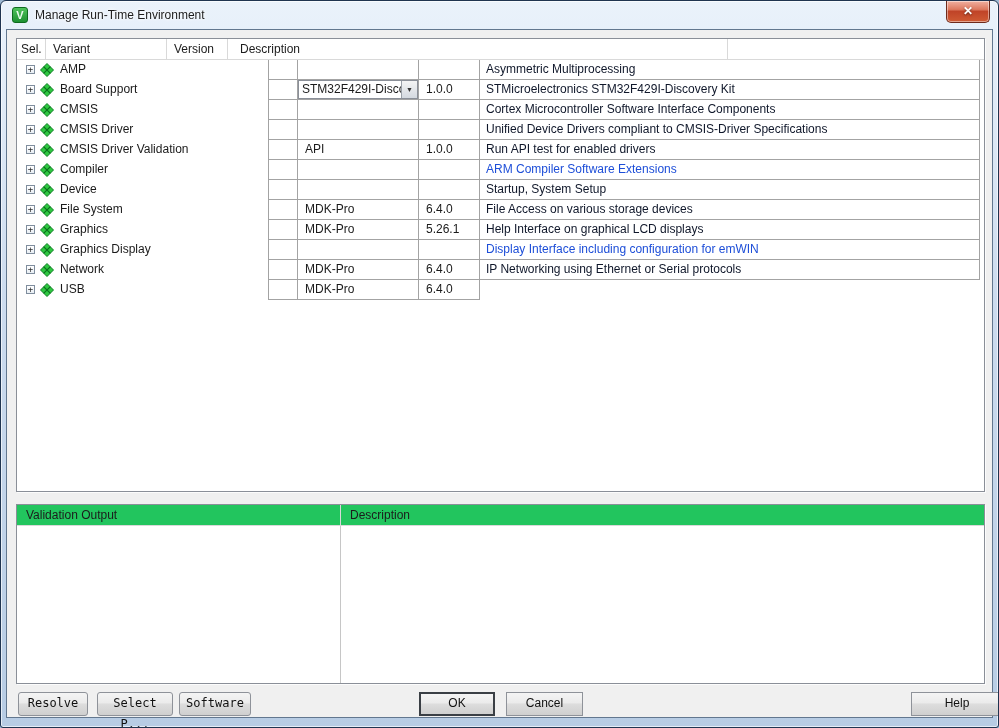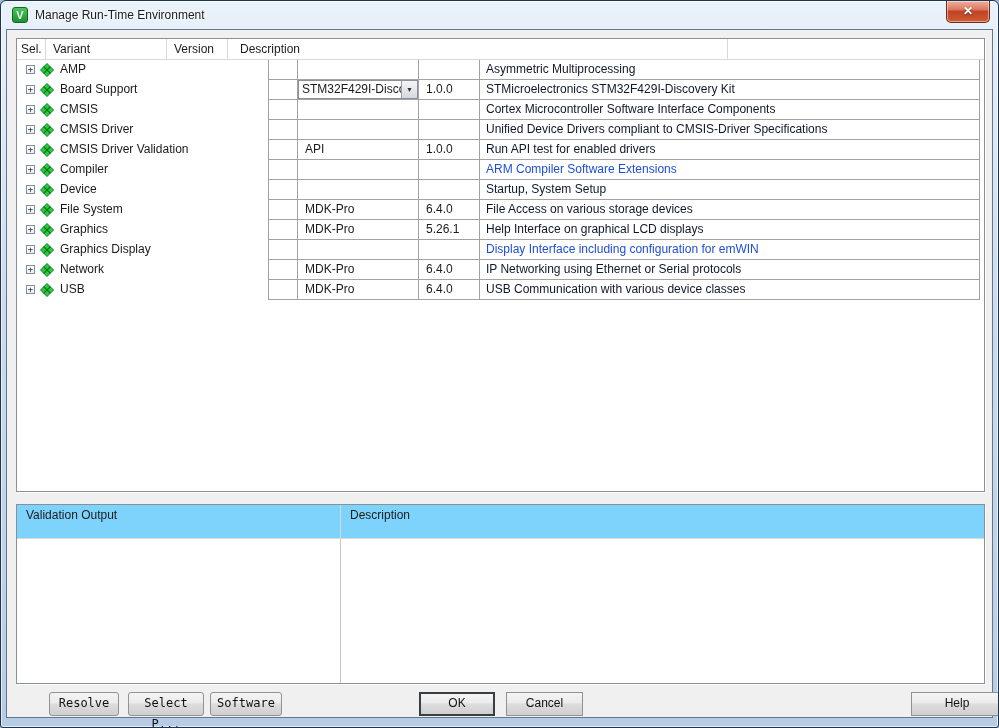--- a/index.html
+++ b/index.html
@@ -88,36 +88,36 @@
     width:16px; height:100%; background:linear-gradient(#f4f4f4,#d4d9e0);
     border-left:1px solid #9aa0a8; font-size:7px; color:#333;
     text-align:center; line-height:18px;
   }
 
   .desc{ color:#1d4ed8; }
   .desc.link{ color:#0f172a; cursor:pointer; }
 
   
   .bottom-panel{ left:9px; top:474px; width:969px; height:180px; }
-  .vo-hdr{ display:flex; height:34px; border-bottom:1px solid #d9d9d9; background:#7dd3fc; }
+  .vo-hdr{ display:flex; height:21px; border-bottom:1px solid #d9d9d9; background:#22c55e; }
   .vo-hdr .vo-c1{ width:324px; padding-left:9px; border-right:1px solid #d9d9d9; }
   .vo-hdr .vo-c2{ flex:1; padding-left:9px; }
   .vo-hdr span{ font-size:12px; line-height:20px; color:#1c1c1c; }
   .vo-body{ display:flex; height:157px; }
   .vo-body .vo-c1{ width:324px; border-right:1px solid #c6c6c6; }
   .vo-body .vo-c2{ flex:1; }
 
   
   .btn{
     position:absolute; top:662px; height:24px;
     background:linear-gradient(#f4f4f4 0%, #ebebeb 45%, #dddddd 50%, #cfcfcf 100%);
     border:1px solid #8e9299; border-radius:3px;
     font-size:12px; color:#111; text-align:center; line-height:21px; cursor:default;
   }
-  .btn-mono{ font-family:"DejaVu Sans Mono", monospace;margin-left:31px; }
+  .btn-mono{ font-family:"DejaVu Sans Mono", monospace; }
   .btn-resolve{ left:11px;  width:70px; }
   .btn-select { left:90px;  width:76px; }
   .btn-details{ left:172px; width:72px; }
   .btn-ok     { left:412px; width:76px; border:2px solid #3a3f45; border-radius:0; line-height:19px; }
   .btn-cancel { left:499px; width:77px; border-radius:0; }
   .btn-help   { left:904px; width:92px; border-radius:0; }
 </style>
 </head>
 <body>
 
@@ -317,21 +317,20 @@
               <span class="expander">+</span>
               <svg class="comp-icon" width="14" height="14" viewBox="0 0 14 14">
                 <polygon points="7,0.5 13.5,7 7,13.5 0.5,7" fill="#2ec840" stroke="#0c7e22" stroke-width="1"></polygon>
                 <path d="M3.6,3.6 L10.4,10.4 M10.4,3.6 L3.6,10.4" stroke="#0a6f1d" stroke-width="1.2" fill="none"></path>
               </svg>
               <span class="comp-label">USB</span>
             </div>
             <div class="cell c-sel"></div>
             <div class="cell c-var">MDK-Pro</div>
             <div class="cell c-ver">6.4.0</div>
-            <div class="cell c-desc"><span class="desc link">USB Communication with various device classes</span></div>
             <div class="cell c-gut"></div>
           </div>
         </div>
     </div>
 
     <div class="panel bottom-panel">
       <div class="vo-hdr">
         <div class="vo-c1"><span>Validation Output</span></div>
         <div class="vo-c2"><span>Description</span></div>
       </div>

